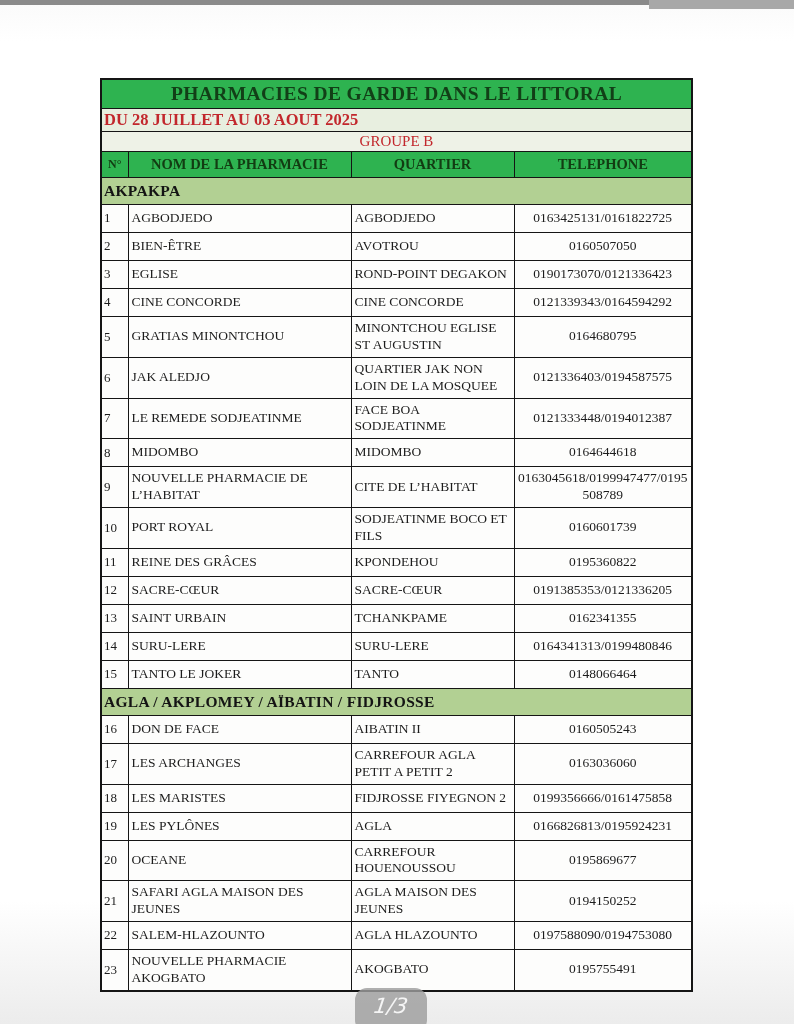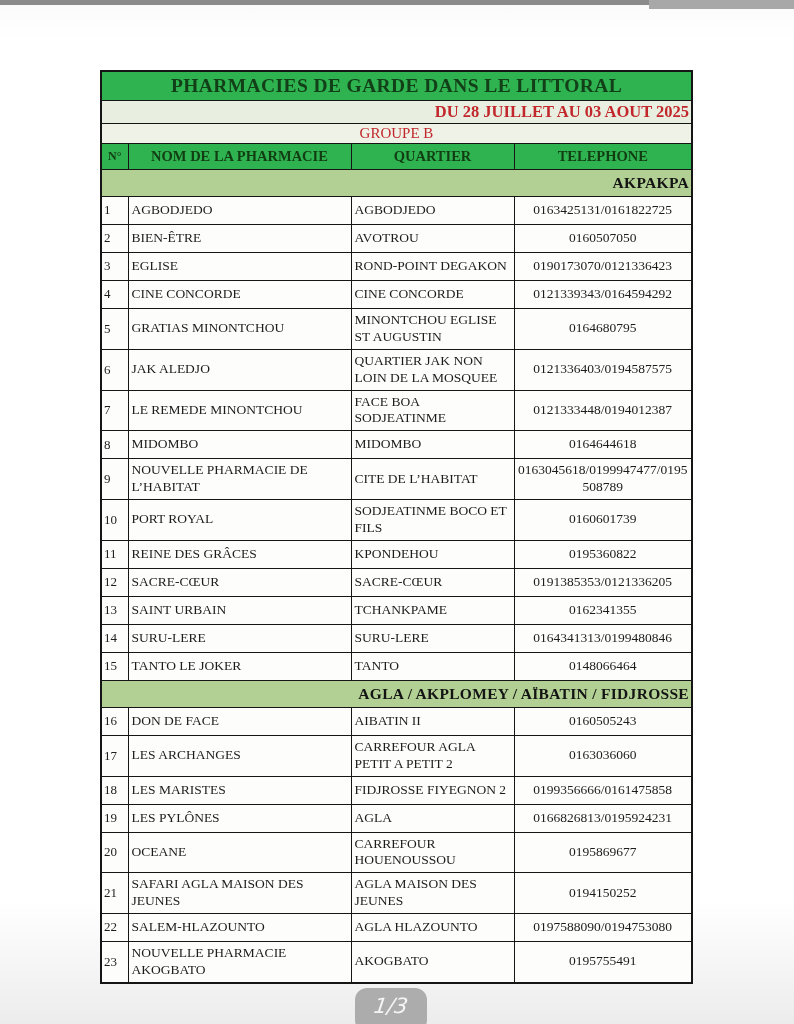--- a/index.html
+++ b/index.html
@@ -33,41 +33,42 @@
     position: absolute;
     top: 70px;
     left: 100px;
     width: 591px;
   }
   table.pharmacy-table {
     border-collapse: collapse;
     width: 591px;
     border: 2.5px solid #151515;
     table-layout: fixed;
+    margin-top: 8px;
   }
   .pharmacy-table th, .pharmacy-table td {
     border: 1.5px solid #151515;
     vertical-align: middle;
     overflow: hidden;
   }
   tr.title-row th {
     background: #2eb350;
     color: #123f17;
     font-size: 19.5px;
     font-weight: bold;
     text-align: center;
     padding: 3px 2px;
     letter-spacing: 0.4px;
   }
   tr.subtitle-row th {
     background: #e8efe0;
     color: #c2272c;
     font-size: 16.5px;
     font-weight: bold;
-    text-align: right;
+    text-align: left;
     padding: 1px 2px;
   }
   tr.group-row th {
     background: #eef2e7;
     color: #c2272c;
     font-size: 15px;
     font-weight: normal;
     text-align: center;
     padding: 1px 2px;
   }
@@ -81,21 +82,21 @@
   }
   tr.header-row th.h-num {
     font-size: 12px;
     padding: 4px 0;
   }
   tr.section-row td {
     background: #b2d093;
     color: #141414;
     font-size: 15.5px;
     font-weight: bold;
-    text-align: right;
+    text-align: left;
     padding: 4px 2px;
     letter-spacing: 0.3px;
   }
   tr.data-row td {
     background: #fdfdfc;
     color: #1c1c1c;
     font-size: 13.5px;
     padding: 3px 3px;
     line-height: 1.25;
   }
@@ -201,21 +202,21 @@
             <td class="c3">0164680795</td>
           </tr>
           <tr class="data-row">
             <td class="c0">6</td>
             <td class="c1">JAK ALEDJO</td>
             <td class="c2">QUARTIER JAK NON LOIN DE LA MOSQUEE</td>
             <td class="c3">0121336403/0194587575</td>
           </tr>
           <tr class="data-row">
             <td class="c0">7</td>
-            <td class="c1">LE REMEDE MINONTCHOU</td>
+            <td class="c1">LE REMEDE SODJEATINME</td>
             <td class="c2">FACE BOA SODJEATINME</td>
             <td class="c3">0121333448/0194012387</td>
           </tr>
           <tr class="data-row">
             <td class="c0">8</td>
             <td class="c1">MIDOMBO</td>
             <td class="c2">MIDOMBO</td>
             <td class="c3">0164644618</td>
           </tr>
           <tr class="data-row">

